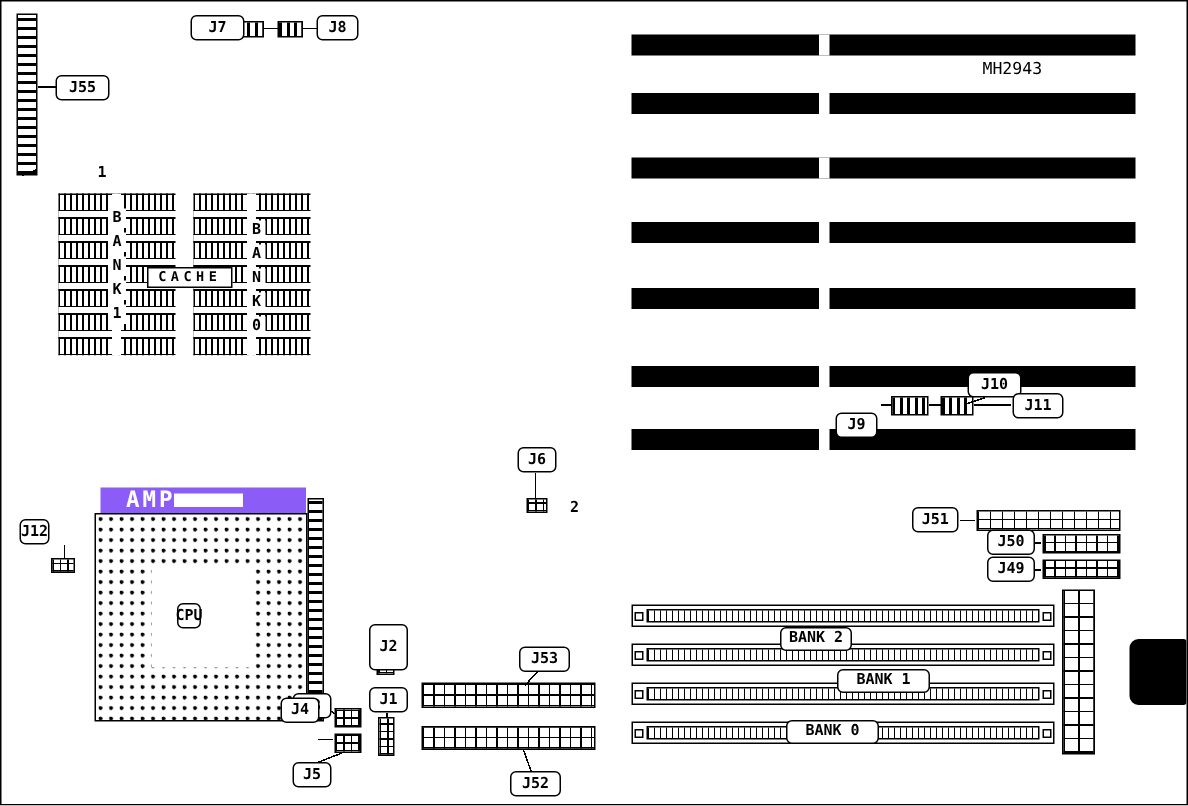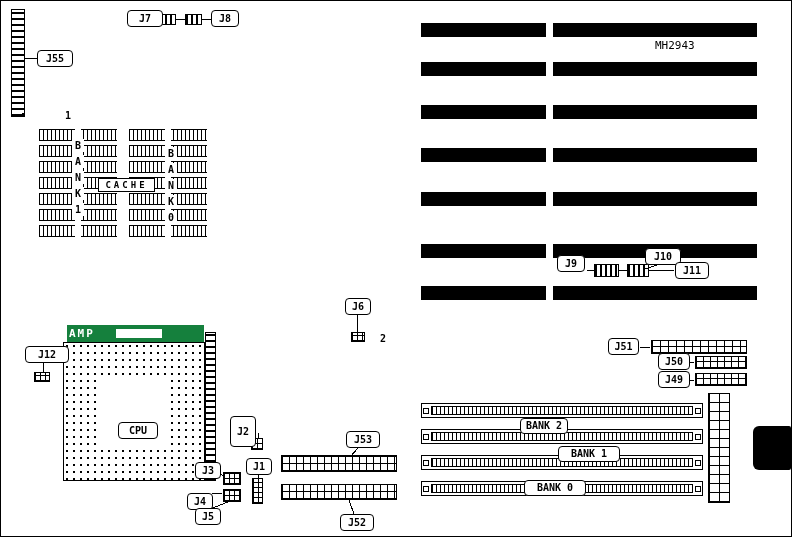--- a/index.html
+++ b/index.html
@@ -42,22 +42,22 @@
     text-align:center; line-height:12px; letter-spacing:3px; }
   .simm { position:absolute; left:420px; width:282px; height:15px; border:1px solid #000; background:#fff; }
   .simm-bar { position:absolute; left:9px; top:2px; width:262px; height:9px; border:1px solid #000;
     background:repeating-linear-gradient(90deg,#000 0px,#000 1px,#fff 1px,#fff 4px); }
   .simm-end { position:absolute; top:4px; width:6px; height:6px; border:1px solid #000; background:#fff; }
   .simm-end.left { left:1px; } .simm-end.right { right:1px; }
   .socket { position:absolute; left:62px; top:341px; width:142px; height:139px; border:1px solid #000;
     background-image:radial-gradient(circle at 3px 3px, #000 1.1px, rgba(0,0,0,0) 1.5px);
     background-size:7px 7px; }
   .socket-center { position:absolute; left:37px; top:36px; width:68px; height:66px; background:#fff; }
-  .amp-bar { position:absolute; left:66px; top:324px; width:137px; height:17px; background:#15803d;
-    color:#fff; font-size:11px; font-weight:bold; letter-spacing:2px; line-height:17px; padding-left:2px; }
+  .amp-bar { position:absolute; left:66px; top:324px; width:137px; height:17px; background:#8b5cf6;
+    color:#fff; font-size:15px; font-weight:bold; letter-spacing:2px; line-height:17px; padding-left:17px; }
   .amp-window { position:absolute; left:115px; top:328px; width:46px; height:9px; background:#fff; z-index:2; }
   #leaders { position:absolute; left:0; top:0; z-index:4; pointer-events:none; }
   .kbd { position:absolute; left:752px; top:425px; width:38px; height:44px; background:#000;
     border-radius:6px 2px 2px 6px; }
 </style>
 </head>
 <body>
 
 <div id="canvas">
 
@@ -180,30 +180,30 @@
     <line x1="353" y1="513" x2="348" y2="499"></line>
     <line x1="639" y1="346" x2="649" y2="346"></line>
     <line x1="689" y1="361" x2="693" y2="361"></line>
     <line x1="689" y1="379" x2="693" y2="379"></line>
   </svg>
 
   <div class="callout" style="left:36px;top:49px;width:36px;height:17px">J55</div>
   <span class="txt" style="left:24px;top:109px">1</span>
   <div class="callout" style="left:126px;top:9px;width:36px;height:17px">J7</div>
   <div class="callout" style="left:210px;top:9px;width:28px;height:17px">J8</div>
-  <div class="callout" style="left:556px;top:254px;width:28px;height:17px">J9</div>
+  <div class="callout" style="left:556px;top:274px;width:28px;height:17px">J9</div>
   <div class="callout" style="left:644px;top:247px;width:36px;height:17px">J10</div>
   <div class="callout" style="left:674px;top:261px;width:34px;height:17px">J11</div>
   <div class="callout" style="left:344px;top:297px;width:26px;height:17px">J6</div>
-  <div class="callout" style="left:24px;top:345px;width:44px;height:17px">J12</div>
-  <div class="callout" style="left:117px;top:421px;width:40px;height:17px">CPU</div>
-  <div class="callout" style="left:229px;top:415px;width:26px;height:31px">J2</div>
+  <div class="callout" style="left:12px;top:345px;width:20px;height:17px">J12</div>
+  <div class="callout" style="left:117px;top:401px;width:16px;height:17px">CPU</div>
+  <div class="callout" style="left:245px;top:415px;width:26px;height:31px">J2</div>
   <div class="callout" style="left:245px;top:457px;width:26px;height:17px">J1</div>
   <div class="callout" style="left:194px;top:461px;width:26px;height:17px">J3</div>
-  <div class="callout" style="left:186px;top:492px;width:26px;height:17px">J4</div>
+  <div class="callout" style="left:186px;top:464px;width:26px;height:17px">J4</div>
   <div class="callout" style="left:194px;top:507px;width:26px;height:17px">J5</div>
   <div class="callout" style="left:345px;top:430px;width:34px;height:17px">J53</div>
   <div class="callout" style="left:339px;top:513px;width:34px;height:17px">J52</div>
   <div class="callout" style="left:607px;top:337px;width:31px;height:17px">J51</div>
   <div class="callout" style="left:657px;top:352px;width:32px;height:17px">J50</div>
   <div class="callout" style="left:657px;top:370px;width:32px;height:17px">J49</div>
   <div class="callout" style="left:519px;top:417px;width:48px;height:16px">BANK 2</div>
   <div class="callout" style="left:557px;top:445px;width:62px;height:16px">BANK 1</div>
   <div class="callout" style="left:523px;top:479px;width:62px;height:16px">BANK 0</div>
 

